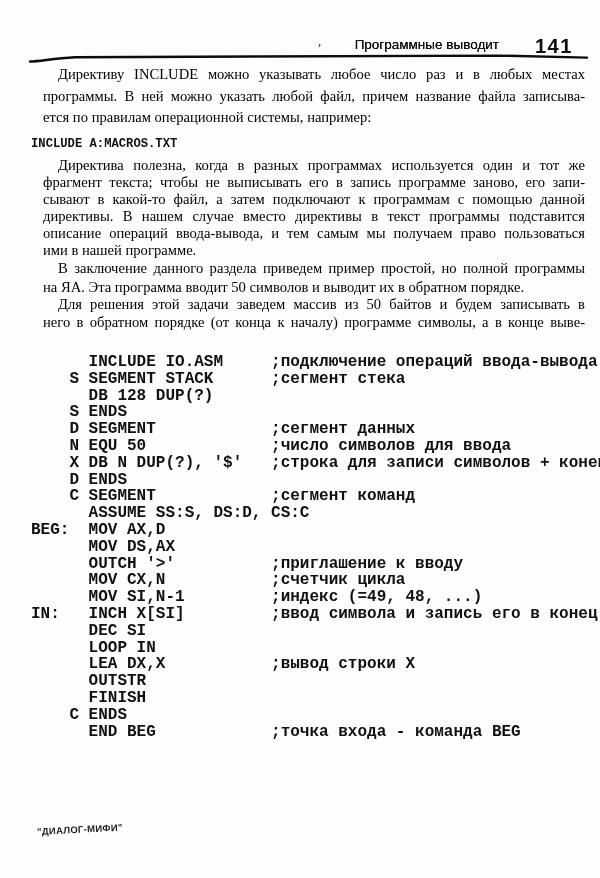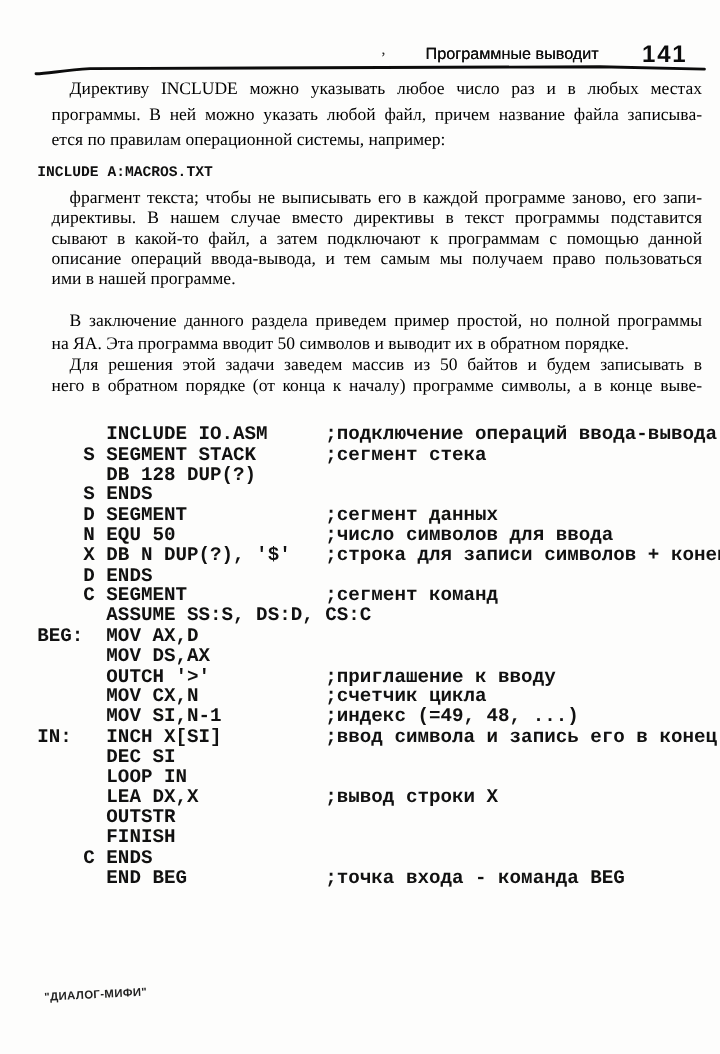--- a/index.html
+++ b/index.html
@@ -50,23 +50,24 @@
 
   <section class="abs para indent p1">
       <div class="tline">Директиву INCLUDE можно указывать любое число раз и в любых местах</div>
       <div class="tline">программы. В ней можно указать любой файл, причем название файла записыва-</div>
       <div class="tline tlast">ется по правилам операционной системы, например:</div>
     </section>
 
   <pre class="abs inline-code">INCLUDE A:MACROS.TXT</pre>
 
   <section class="abs para indent p2">
-      <div class="tline">фрагмент текста; чтобы не выписывать его в каждой программе заново, его запи-</div>
+      <div class="tline">Директива полезна, когда в разных программах используется один и тот же</div>
+      <div class="tline">фрагмент текста; чтобы не выписывать его в запись программе заново, его запи-</div>
+      <div class="tline">сывают в какой-то файл, а затем подключают к программам с помощью данной</div>
       <div class="tline">директивы. В нашем случае вместо директивы в текст программы подставится</div>
-      <div class="tline">сывают в какой-то файл, а затем подключают к программам с помощью данной</div>
       <div class="tline">описание операций ввода-вывода, и тем самым мы получаем право пользоваться</div>
       <div class="tline tlast">ими в нашей программе.</div>
     </section>
 
   <section class="abs para indent p3">
       <div class="tline">В заключение данного раздела приведем пример простой, но полной программы</div>
       <div class="tline tlast">на ЯА. Эта программа вводит 50 символов и выводит их в обратном порядке.</div>
     </section>
 
   <section class="abs para indent p4">

